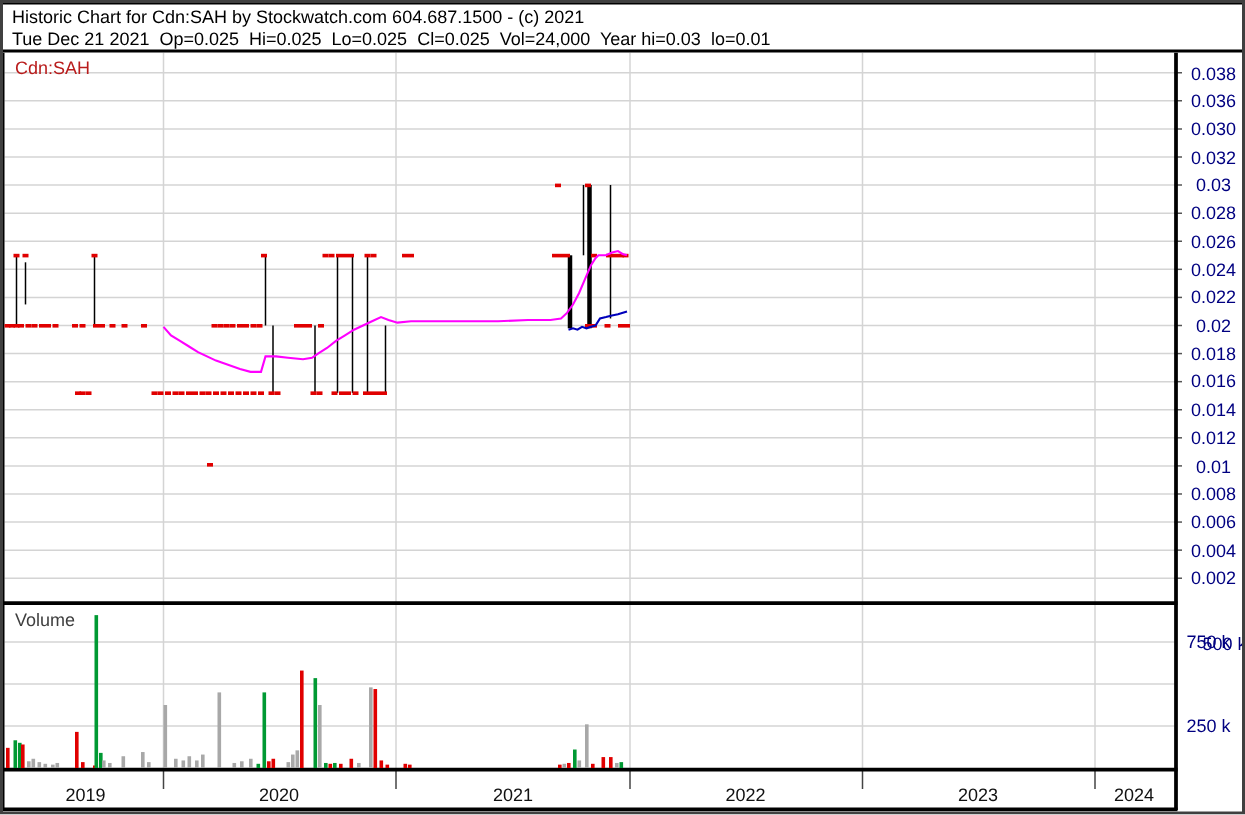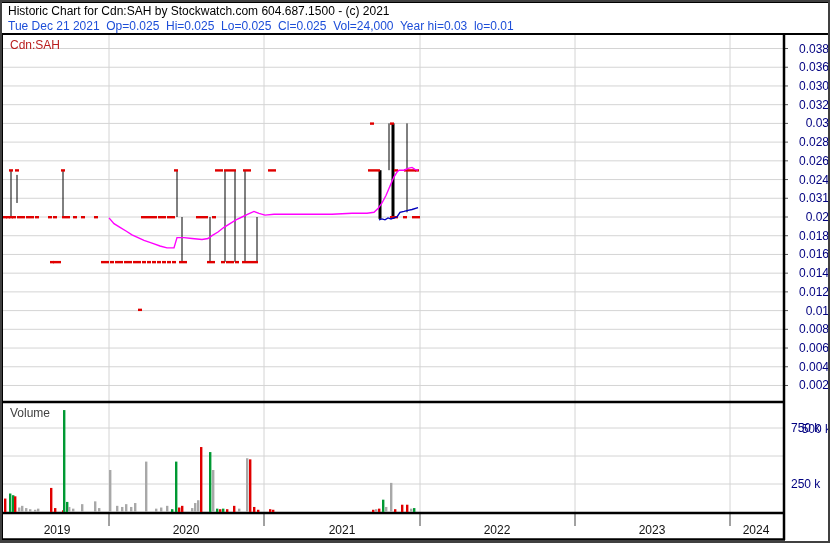--- a/index.html
+++ b/index.html
@@ -7,25 +7,25 @@
     position:relative;width:830px;height:543px;background:#ffffff;
     font-family:"Liberation Sans",sans-serif;color:#000;
     border:2px solid #404040;box-sizing:border-box;overflow:hidden;
   }
   #header{
     position:absolute;left:0;top:0;width:830px;height:33px;
     border-top:1px solid #000;border-bottom:2px solid #000;box-sizing:border-box;
     background:#fff;z-index:5;
   }
   .title-line{position:absolute;left:6px;top:1px;font-size:12px;color:#000;white-space:pre;}
-  .status-line{position:absolute;left:6px;top:16px;font-size:12px;color:#1d4ed8;white-space:pre;}
+  .status-line{position:absolute;left:6px;top:16px;font-size:12px;color:#000000;white-space:pre;}
   #plot-svg{position:absolute;left:0;top:0;z-index:1;}
   .sym-label{position:absolute;left:8px;top:36px;font-size:12px;color:#b91c1c;z-index:4;}
   .vol-label{position:absolute;left:8px;top:404px;font-size:12px;color:#404040;z-index:4;}
-  .ptick{position:absolute;left:787px;width:40px;font-size:12px;color:#000080;z-index:4;text-align:right;}
+  .ptick{position:absolute;left:787px;width:40px;font-size:12px;color:#000080;z-index:4;text-align:center;}
   .vtick{position:absolute;left:789px;width:40px;font-size:12px;color:#000080;z-index:4;text-align:left;}
   .ylabel{position:absolute;width:60px;font-size:12px;color:#111;text-align:center;top:521px;z-index:4;}
 </style>
 </head>
 <body>
 
 <div id="screen">
 
   <div id="header">
     <div class="title-line">Historic Chart for Cdn:SAH by Stockwatch.com 604.687.1500 - (c) 2021</div>
@@ -263,21 +263,21 @@
 
   <div id="price-ticks">
       <div class="ptick" style="top: 39.52px;">0.038</div>
       <div class="ptick" style="top: 58.24px;">0.036</div>
       <div class="ptick" style="top: 76.96px;">0.030</div>
       <div class="ptick" style="top: 95.68px;">0.032</div>
       <div class="ptick" style="top: 114.4px;">0.03</div>
       <div class="ptick" style="top: 133.12px;">0.028</div>
       <div class="ptick" style="top: 151.84px;">0.026</div>
       <div class="ptick" style="top: 170.56px;">0.024</div>
-      <div class="ptick" style="top: 189.28px;">0.031</div>
+      <div class="ptick" style="top: 189.28px;">0.022</div>
       <div class="ptick" style="top: 208px;">0.02</div>
       <div class="ptick" style="top: 226.72px;">0.018</div>
       <div class="ptick" style="top: 245.44px;">0.016</div>
       <div class="ptick" style="top: 264.16px;">0.014</div>
       <div class="ptick" style="top: 282.88px;">0.012</div>
       <div class="ptick" style="top: 301.6px;">0.01</div>
       <div class="ptick" style="top: 320.32px;">0.008</div>
       <div class="ptick" style="top: 339.04px;">0.006</div>
       <div class="ptick" style="top: 357.76px;">0.004</div>
       <div class="ptick" style="top: 376.48px;">0.002</div>

